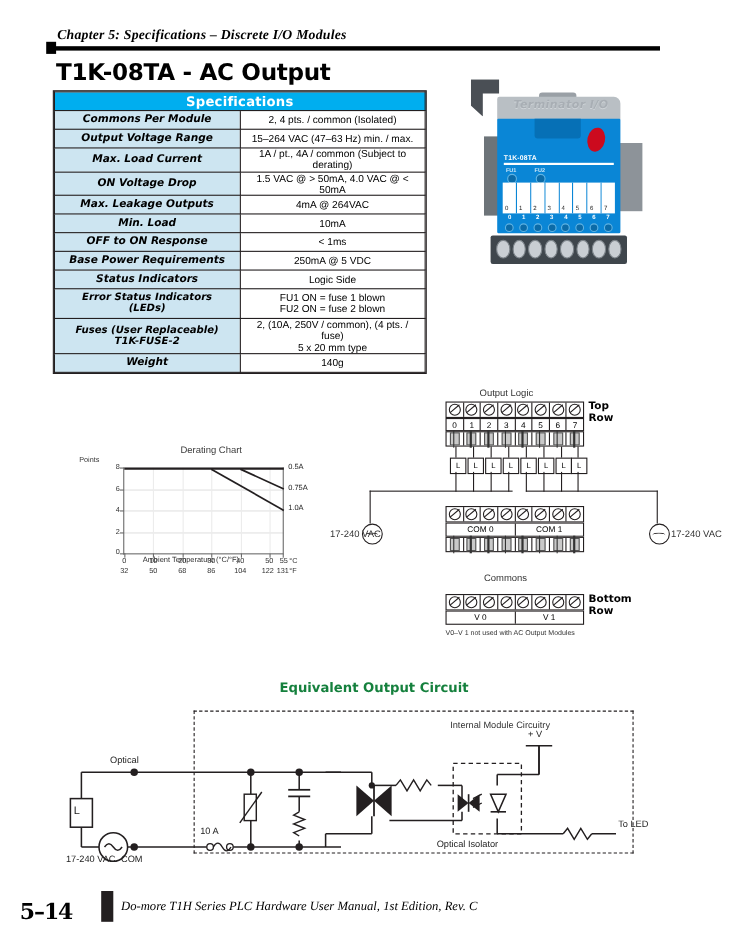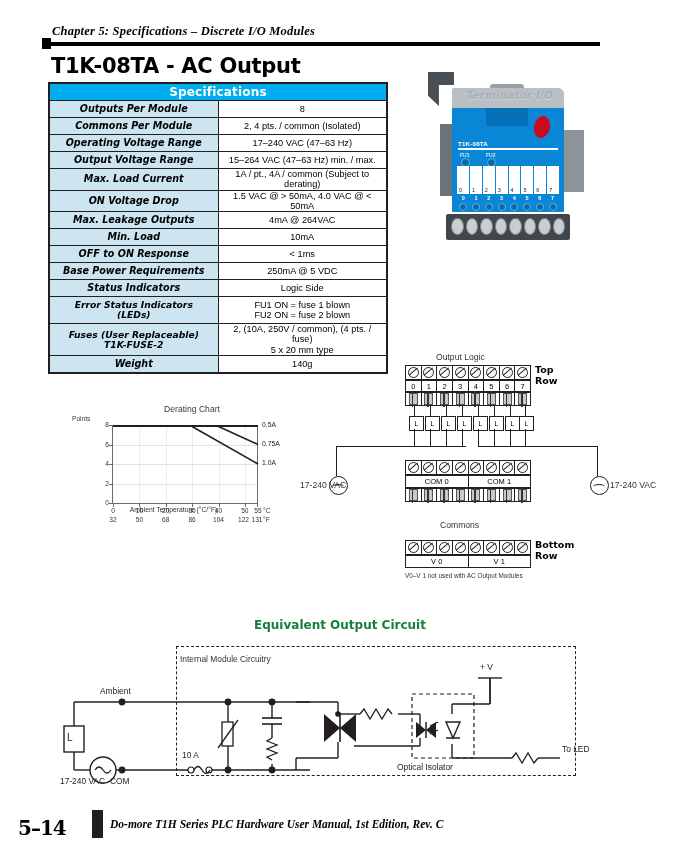--- a/index.html
+++ b/index.html
@@ -109,57 +109,49 @@
   .loadbox{position:absolute;width:13px;height:13px;border:1px solid #231f20;background:#fff;font-size:7px;display:flex;align-items:center;justify-content:center;color:#000;}
   .wseg{position:absolute;background:#231f20;}
   .acsrc{position:absolute;width:17px;height:17px;border-radius:50%;border:1.2px solid #231f20;background:#fff;}
   .acsrc:before{content:"";position:absolute;left:2px;top:7px;width:12px;height:4px;
      border-top:1.2px solid #231f20;border-radius:50%;transform:none;}
   .note{position:absolute;font-size:6.4px;color:#333;}
 
   
   .eq{position:absolute;left:60px;top:618px;width:560px;height:180px;}
   .eq-title{position:absolute;left:0;top:0;width:560px;text-align:center;font-size:12px;font-weight:bold;color:#15803d;font-family:"DejaVu Sans", sans-serif;}
-  .eq-sub{position:absolute;left:120px;top:36px;width:320px;text-align:left;font-size:8.4px;color:#333;}
+  .eq-sub{position:absolute;left:120px;top:36px;width:320px;text-align:right;font-size:8.4px;color:#333;}
   .eq-dash{position:absolute;left:116px;top:28px;width:400px;height:130px;border:1.5px dashed #231f20;box-sizing:border-box;}
   .eq-lbl{position:absolute;font-size:8.4px;color:#222;}
 
   
   .pagenum{position:absolute;left:18px;top:816px;font-size:20px;font-weight:bold;color:#000;letter-spacing:-1px;font-family:"DejaVu Serif", serif;}
   .foot-bar{position:absolute;left:92px;top:810px;width:11px;height:28px;background:#231f20;}
   .foot-txt{position:absolute;left:110px;top:818px;font-family:"Liberation Serif", serif;
-     font-weight:bold;font-style:italic;font-size:11.5px;color:#000;white-space:nowrap;}
+     font-weight:normal;font-style:italic;font-size:11.5px;color:#000;white-space:nowrap;}
 </style>
 </head>
 <body>
 
 <div class="page">
 
   <div class="chapter-head">Chapter 5: Specifications – Discrete I/O Modules</div>
   <div class="head-rule-cap"></div>
   <div class="head-rule"></div>
   <div class="module-title">T1K-08TA - AC Output</div>
 
   <div class="spec-wrap">
     <table class="spec">
       <tbody>
           <tr>
             <td class="spec-head" colspan="2">Specifications</td>
           </tr>
       <tr>
-            <td class="k">Outputs Per Module</td>
-            <td class="v">8</td>
-          </tr>
-      <tr>
             <td class="k">Commons Per Module</td>
             <td class="v">2, 4 pts. / common (Isolated)</td>
-          </tr>
-      <tr>
-            <td class="k">Operating Voltage Range</td>
-            <td class="v">17–240 VAC (47–63 Hz)</td>
           </tr>
       <tr>
             <td class="k">Output Voltage Range</td>
             <td class="v">15–264 VAC (47–63 Hz) min. / max.</td>
           </tr>
       <tr>
             <td class="k">Max.  Load Current</td>
             <td class="v">1A / pt., 4A / common (Subject to derating)</td>
           </tr>
       <tr>
@@ -670,21 +662,21 @@
       <circle cx="168" cy="84" r="3.4" fill="#231f20"></circle>
       <circle cx="212" cy="84" r="3.4" fill="#231f20"></circle>
       <circle cx="62" cy="152" r="3.4" fill="#231f20"></circle>
       <circle cx="168" cy="152" r="3.4" fill="#231f20"></circle>
       <circle cx="212" cy="152" r="3.4" fill="#231f20"></circle>
       <circle cx="278" cy="96" r="2.8" fill="#231f20"></circle>
 
       <line x1="62" y1="84" x2="62" y2="84" stroke="#231f20"></line>
     </svg>
 
-    <div class="eq-lbl" style="left:40px;top:68px">Ambient</div>
+    <div class="eq-lbl" style="left:40px;top:68px">Optical</div>
     <div class="eq-lbl" style="left:0px;top:158px">17-240 VAC</div>
     <div class="eq-lbl" style="left:50px;top:158px">COM</div>
     <div class="eq-lbl" style="left:122px;top:132px">10 A</div>
     <div class="eq-lbl" style="left:7px;top:114px;font-size:10px">L</div>
     <div class="eq-lbl" style="left:420px;top:44px">+ V</div>
     <div class="eq-lbl" style="left:337px;top:144px">Optical Isolator</div>
     <div class="eq-lbl" style="left:502px;top:126px">To LED</div>
   </div>
 
   <div class="pagenum">5–14</div>

